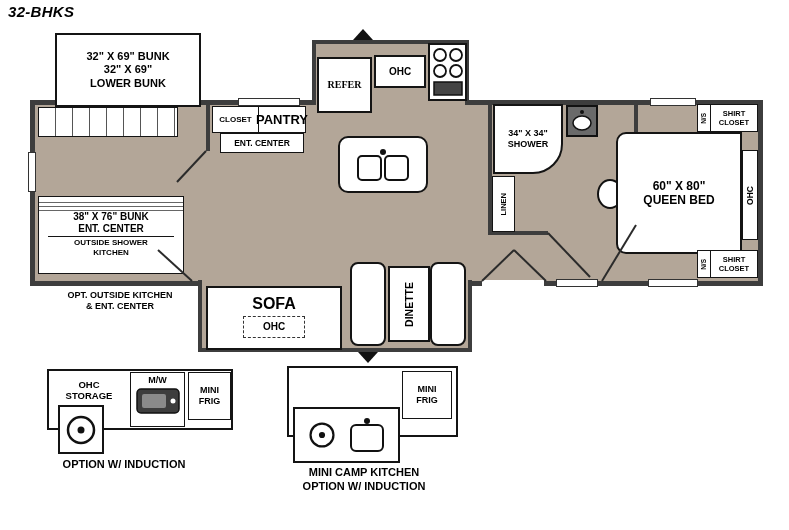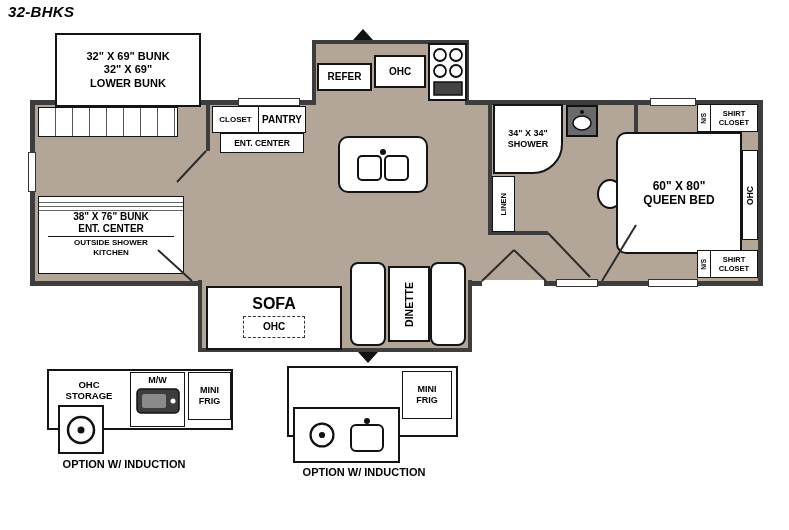--- a/index.html
+++ b/index.html
@@ -59,32 +59,36 @@
 
   <div class="box" style="left:38px;top:196px;width:146px;height:78px;justify-content:flex-start;padding-top:2px;">
     <div style="width:100%;height:12px;background:repeating-linear-gradient(180deg,#fff 0,#fff 3px,#666 3px,#666 4px);"></div>
     <span class="lbl" style="font-size:10px;">38" X 76" BUNK</span>
     <span class="lbl" style="font-size:10px;">ENT. CENTER</span>
     <div style="width:88%;border-top:1px solid #141414;margin:1px 0;"></div>
     <span class="lbl" style="font-size:8px;">OUTSIDE SHOWER</span>
     <span class="lbl" style="font-size:8px;">KITCHEN</span>
   </div>
 
+  <div class="caption" style="left:40px;top:290px;width:160px;font-size:9px;">
+    <div>OPT. OUTSIDE KITCHEN</div>
+    <div>&amp; ENT. CENTER</div>
+  </div>
 
   <div class="box" style="left:212px;top:106px;width:47px;height:27px;">
     <span class="lbl" style="font-size:8px;">CLOSET</span>
   </div>
   <div class="box" style="left:258px;top:106px;width:48px;height:27px;">
-    <span class="lbl" style="font-size:10px;">PANTRY</span>
+    <span class="lbl" style="font-size:13px;">PANTRY</span>
   </div>
   <div class="box" style="left:220px;top:133px;width:84px;height:20px;">
     <span class="lbl" style="font-size:8.5px;">ENT. CENTER</span>
   </div>
 
-  <div class="box b2" style="left:317px;top:63px;width:55px;height:28px;">
+  <div class="box b2" style="left:317px;top:57px;width:55px;height:56px;font-family:Liberation Serif, serif;">
     <span class="lbl" style="font-size:10px;">REFER</span>
   </div>
   <div class="box b2" style="left:374px;top:55px;width:52px;height:33px;">
     <span class="lbl" style="font-size:10px;">OHC</span>
   </div>
   <div class="box b2" style="left:428px;top:43px;width:39px;height:58px;">
     <svg width="36" height="54" viewBox="0 0 36 54">
       <circle cx="10" cy="10" r="6" fill="none" stroke="#111" stroke-width="1.8"></circle>
       <circle cx="26" cy="10" r="6" fill="none" stroke="#111" stroke-width="1.8"></circle>
       <circle cx="10" cy="26" r="6" fill="none" stroke="#111" stroke-width="1.8"></circle>
@@ -215,16 +219,17 @@
     <svg width="30" height="30" viewBox="0 0 34 34">
       <circle cx="17" cy="17" r="13" fill="none" stroke="#111" stroke-width="2.5"></circle>
       <circle cx="17" cy="17" r="3.5" fill="#111"></circle>
     </svg>
     <svg width="40" height="38" viewBox="0 0 40 38">
       <circle cx="20" cy="5" r="3" fill="#111"></circle>
       <rect x="4" y="9" width="32" height="26" rx="5" fill="#fff" stroke="#111" stroke-width="2"></rect>
     </svg>
   </div>
   <div class="caption" style="left:283px;top:466px;width:162px;">
+    <div>MINI CAMP KITCHEN</div>
     <div>OPTION W/ INDUCTION</div>
   </div>
 
 </div>
 
 </body></html>

